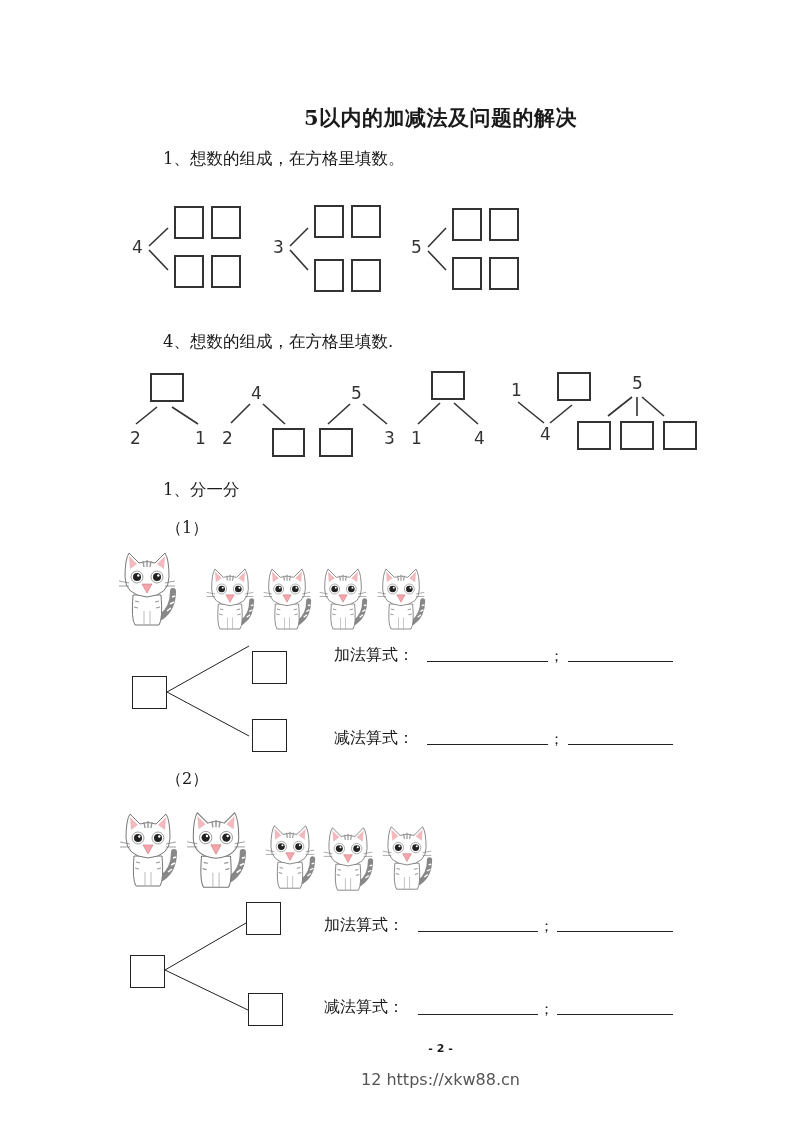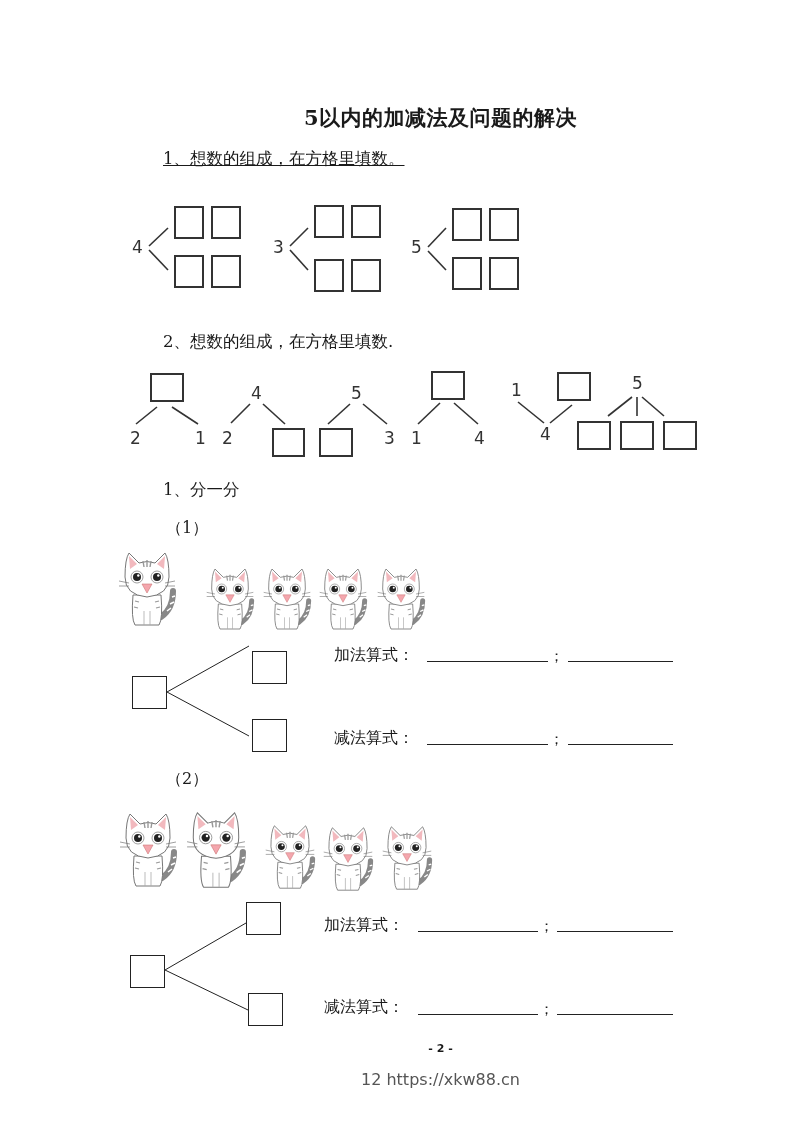--- a/index.html
+++ b/index.html
@@ -44,21 +44,21 @@
       <circle cx="21.3" cy="26.5" r="1.2" fill="#fff"></circle>
       <circle cx="41.3" cy="26.5" r="1.2" fill="#fff"></circle>
       <path d="M25 35 L35 35 L30 44 Z" fill="#f4a6ad" stroke="#c77" stroke-width="0.6"></path>
       <path d="M2 32 L12 34 M2 37 L12 37 M58 32 L48 34 M58 37 L48 37" stroke="#777" stroke-width="0.7"></path>
     </symbol>
   </defs>
 </svg>
 
 <div class="abs title">5以内的加减法及问题的解决</div>
 
-<div class="abs q" style="top:148px;text-decoration:underline;">1、想数的组成，在方格里填数。</div>
+<div class="abs q" style="top:148px;">1、想数的组成，在方格里填数。</div>
 
 <div>
   <span class="num" style="left:132px;top:237px;">4</span>
   <div class="box" style="left:174px;top:206px;width:30px;height:33px;"></div>
   <div class="box" style="left:211px;top:206px;width:30px;height:33px;"></div>
   <div class="box" style="left:174px;top:255px;width:30px;height:33px;"></div>
   <div class="box" style="left:211px;top:255px;width:30px;height:33px;"></div>
 </div>
 <div>
   <span class="num" style="left:273px;top:237px;">3</span>
@@ -68,21 +68,21 @@
   <div class="box" style="left:351px;top:259px;width:30px;height:33px;"></div>
 </div>
 <div>
   <span class="num" style="left:411px;top:237px;">5</span>
   <div class="box" style="left:452px;top:208px;width:30px;height:33px;"></div>
   <div class="box" style="left:489px;top:208px;width:30px;height:33px;"></div>
   <div class="box" style="left:452px;top:257px;width:30px;height:33px;"></div>
   <div class="box" style="left:489px;top:257px;width:30px;height:33px;"></div>
 </div>
 
-<div class="abs q" style="top:331px;">2、想数的组成，在方格里填数.</div>
+<div class="abs q" style="top:331px;">4、想数的组成，在方格里填数.</div>
 
 <div class="box" style="left:150px;top:373px;width:34px;height:29px;"></div>
 <span class="num" style="left:130px;top:428px;">2</span>
 <span class="num" style="left:195px;top:428px;">1</span>
 
 <span class="num" style="left:251px;top:383px;">4</span>
 <span class="num" style="left:222px;top:428px;">2</span>
 <div class="box" style="left:272px;top:428px;width:33px;height:29px;"></div>
 
 <span class="num" style="left:351px;top:383px;">5</span>

